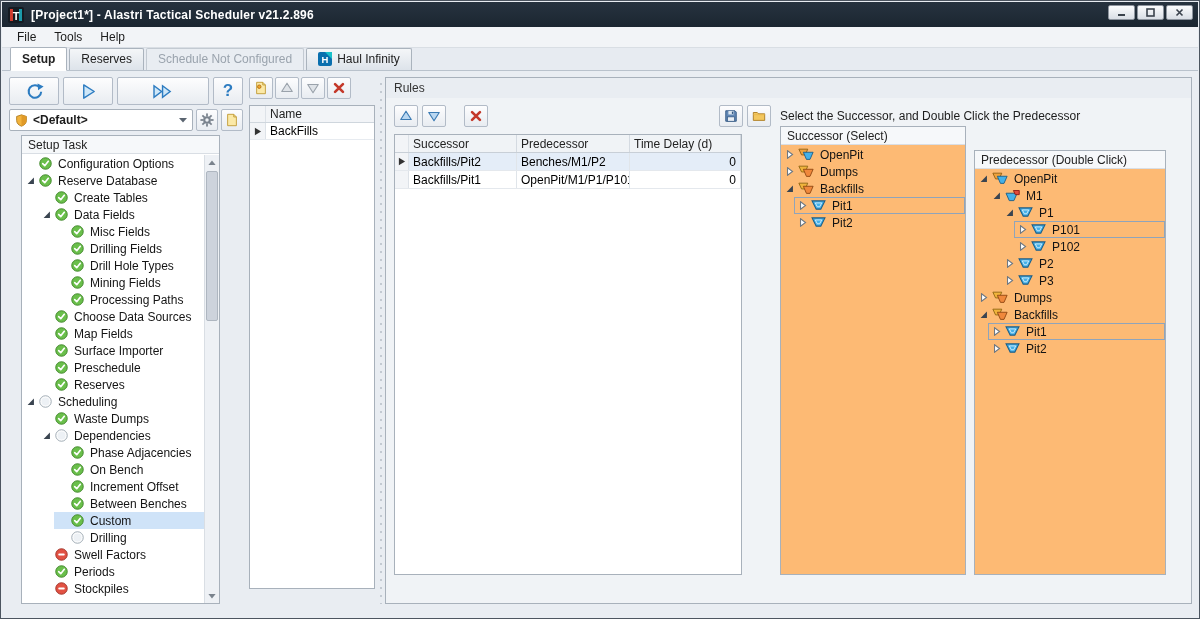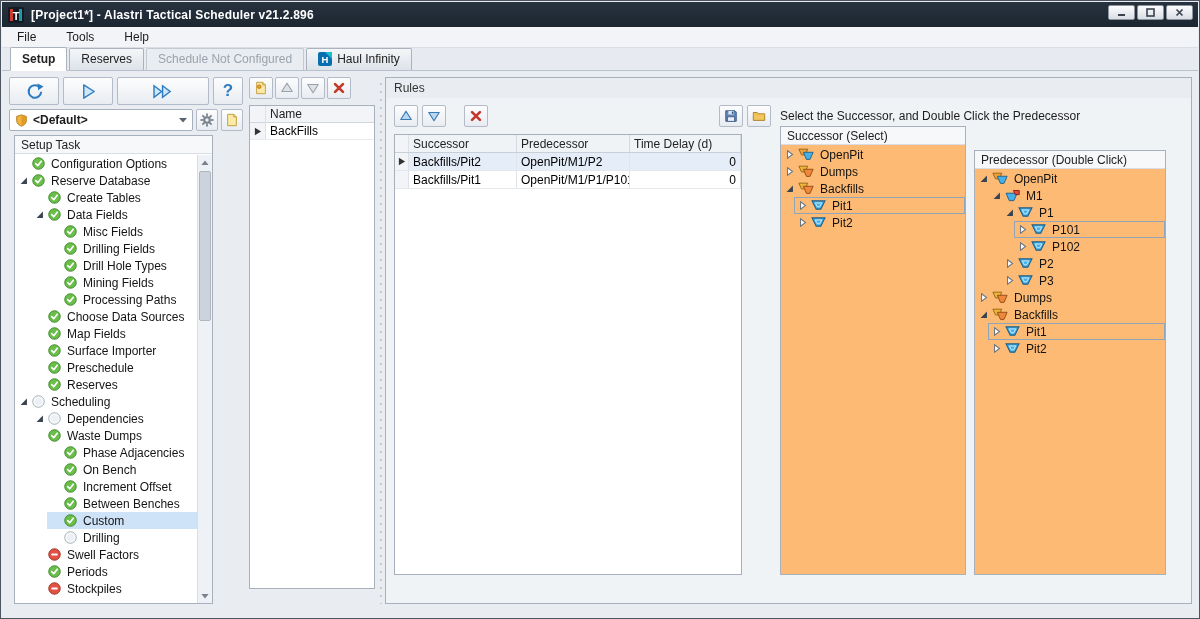--- a/index.html
+++ b/index.html
@@ -7,42 +7,42 @@
   .window { position:relative; width:1200px; height:619px; background:#e9edf2; border:1px solid #4c5560; overflow:hidden; }
 
   
   .titlebar { position:absolute; left:1px; right:1px; top:1px; height:25px; background:linear-gradient(#27333f,#1b2631); display:flex; align-items:center; padding-left:6px; }
   .app-icon { width:16px; height:16px; margin-right:7px; flex-shrink:0; }
   .title-text { color:#fff; font-size:12px; font-weight:bold; letter-spacing:.2px; }
   .win-controls { position:absolute; right:5px; top:3px; display:flex; gap:2px; }
   .win-btn { width:27px; height:15px; background:linear-gradient(#fbfcfd,#d9dee5); border:1px solid #8d949e; border-radius:2px; display:flex; align-items:center; justify-content:center; }
 
   
-  .menubar { position:absolute; left:1px; right:1px; top:26px; height:21px; background:#f2f4f7; border-bottom:1px solid #d9dee4; display:flex; align-items:center; padding-left:6px;gap:12px; }
+  .menubar { position:absolute; left:1px; right:1px; top:26px; height:21px; background:#f2f4f7; border-bottom:1px solid #d9dee4; display:flex; align-items:center; padding-left:6px; }
   .menu-item { font-size:12px; color:#1c1c1c; padding:2px 9px; }
 
   
   .tabbar { position:absolute; left:1px; right:1px; top:47px; height:23px; background:#e7ebf1; border-bottom:1px solid #b9c2cc; display:flex; align-items:flex-end; padding-left:8px; }
   .tab { font-size:12px; color:#222; background:linear-gradient(#f4f6f8,#dde3ea); border:1px solid #aab3bd; border-bottom:none; border-radius:2px 2px 0 0; padding:3px 11px 4px 11px; margin-right:2px; display:flex; align-items:center; gap:5px; }
   .tab.active { background:#fff; font-weight:bold; padding-top:4px; position:relative; margin-bottom:-1px; border-bottom:1px solid #fff; }
   .tab.disabled { color:#9aa3ad; background:#e9edf2; border-color:#c3cad2;align-items:center; }
   .hi-icon { width:14px; height:14px; }
 
   
   .tbtn { background:linear-gradient(#fdfdfe,#e8ecf1); border:1px solid #b2bbc7; border-radius:2px; display:flex; align-items:center; justify-content:center; }
   .help-glyph { font-size:17px; font-weight:bold; color:#2d7cc1; }
 
   
   .run-toolbar { position:absolute; left:8px; top:76px; width:234px; height:28px; display:flex; gap:4px; }
   .profile-row { position:absolute; left:8px; top:108px; width:234px; height:22px; display:flex; gap:3px; }
   .dropdown { flex:1; background:#fff; border:1px solid #a8b1bb; border-radius:2px; display:flex; align-items:center; padding:0 5px; gap:5px; }
   .dropdown .lbl { flex:1; font-size:12px; font-weight:bold; color:#1c1c1c; }
   .small-btn { width:22px; height:22px; }
 
-  .setup-box { position:absolute; left:13px; top:134px; width:199px; bottom:14px; background:#fff; border:1px solid #a8b1bb; }
+  .setup-box { position:absolute; left:20px; top:134px; width:199px; bottom:14px; background:#fff; border:1px solid #a8b1bb; }
   .panel-header { height:18px; background:#f6f8fa; border-bottom:1px solid #d9dee4; font-size:12px; color:#222; padding:2px 6px; }
   .setup-tree { position:absolute; top:19px; left:0; right:15px; bottom:0; overflow:hidden; }
   .vscroll { position:absolute; top:19px; right:0; bottom:0; width:15px; background:#eef1f5; border-left:1px solid #d9dee4; }
   .vscroll .arrow { position:absolute; left:0; width:14px; height:15px; display:flex; align-items:center; justify-content:center; background:#eef1f5; }
   .vscroll .thumb { position:absolute; left:1px; width:12px; top:16px; height:150px; background:#cdd3dc; border:1px solid #aeb6c0; border-radius:2px; }
 
   
   .tree-row { height:17px; display:flex; align-items:stretch; font-size:12px; white-space:nowrap; }
   .tree-row .indent { flex-shrink:0; }
   .band { flex:1; display:flex; align-items:center; gap:3px; padding-left:2px; border:1px solid transparent; }
@@ -419,45 +419,45 @@
                 <circle cx="7" cy="7" r="6.2" fill="#fdfdfd" stroke="#9aa6b0"></circle>
                 <circle cx="7" cy="7" r="4.3" fill="#edf1f5"></circle>
               </svg>
             </span>
             <span class="lbl">Scheduling</span>
           </div>
         </div>
         <div class="tree-row">
           <span class="indent" style="width: 16px;"></span>
           <div class="band">
+            <span class="expander"></span>
+            <span class="icn">
+              <svg viewBox="0 0 14 14" width="13" height="13">
+                <circle cx="7" cy="7" r="6.2" fill="#6abf4b" stroke="#3e8527"></circle>
+                <path d="M4 7.2 L6.2 9.4 L10 4.6" fill="none" stroke="#fff" stroke-width="1.8" stroke-linecap="round" stroke-linejoin="round"></path>
+              </svg>
+            </span>
+            <span class="lbl">Waste Dumps</span>
+          </div>
+        </div>
+        <div class="tree-row">
+          <span class="indent" style="width: 16px;"></span>
+          <div class="band">
             <span class="expander">
               <svg viewBox="0 0 10 10" width="9" height="9">
                 <polygon points="8.8,1.8 8.8,8.8 1.8,8.8" fill="#3a4450"></polygon>
               </svg>
             </span>
             <span class="icn">
               <svg viewBox="0 0 14 14" width="13" height="13">
                 <circle cx="7" cy="7" r="6.2" fill="#fdfdfd" stroke="#9aa6b0"></circle>
                 <circle cx="7" cy="7" r="4.3" fill="#edf1f5"></circle>
               </svg>
             </span>
             <span class="lbl">Dependencies</span>
-          </div>
-        </div>
-        <div class="tree-row">
-          <span class="indent" style="width: 16px;"></span>
-          <div class="band">
-            <span class="expander"></span>
-            <span class="icn">
-              <svg viewBox="0 0 14 14" width="13" height="13">
-                <circle cx="7" cy="7" r="6.2" fill="#6abf4b" stroke="#3e8527"></circle>
-                <path d="M4 7.2 L6.2 9.4 L10 4.6" fill="none" stroke="#fff" stroke-width="1.8" stroke-linecap="round" stroke-linejoin="round"></path>
-              </svg>
-            </span>
-            <span class="lbl">Waste Dumps</span>
           </div>
         </div>
         <div class="tree-row">
           <span class="indent" style="width: 32px;"></span>
           <div class="band">
             <span class="expander"></span>
             <span class="icn">
               <svg viewBox="0 0 14 14" width="13" height="13">
                 <circle cx="7" cy="7" r="6.2" fill="#6abf4b" stroke="#3e8527"></circle>
                 <path d="M4 7.2 L6.2 9.4 L10 4.6" fill="none" stroke="#fff" stroke-width="1.8" stroke-linecap="round" stroke-linejoin="round"></path>
@@ -673,21 +673,21 @@
           <span class="rg-col col-delay">Time Delay (d)</span>
         </div>
       <div id="rules-grid-body">
           <div class="rg-row selected">
             <span class="gutter">
               <svg viewBox="0 0 9 10" width="8" height="9">
                 <polygon points="1,0.8 8,5 1,9.2" fill="#333"></polygon>
               </svg>
             </span>
             <span class="rg-cell col-succ">Backfills/Pit2</span>
-            <span class="rg-cell col-pred">OpenPit/M1/P2</span>
+            <span class="rg-cell col-pred">Benches/M1/P2</span>
             <span class="rg-cell col-delay num">0</span>
           </div>
           <div class="rg-row">
             <span class="gutter"></span>
             <span class="rg-cell col-succ">Backfills/Pit1</span>
             <span class="rg-cell col-pred">OpenPit/M1/P1/P101</span>
             <span class="rg-cell col-delay num">0</span>
           </div>
         </div>
     </div>

